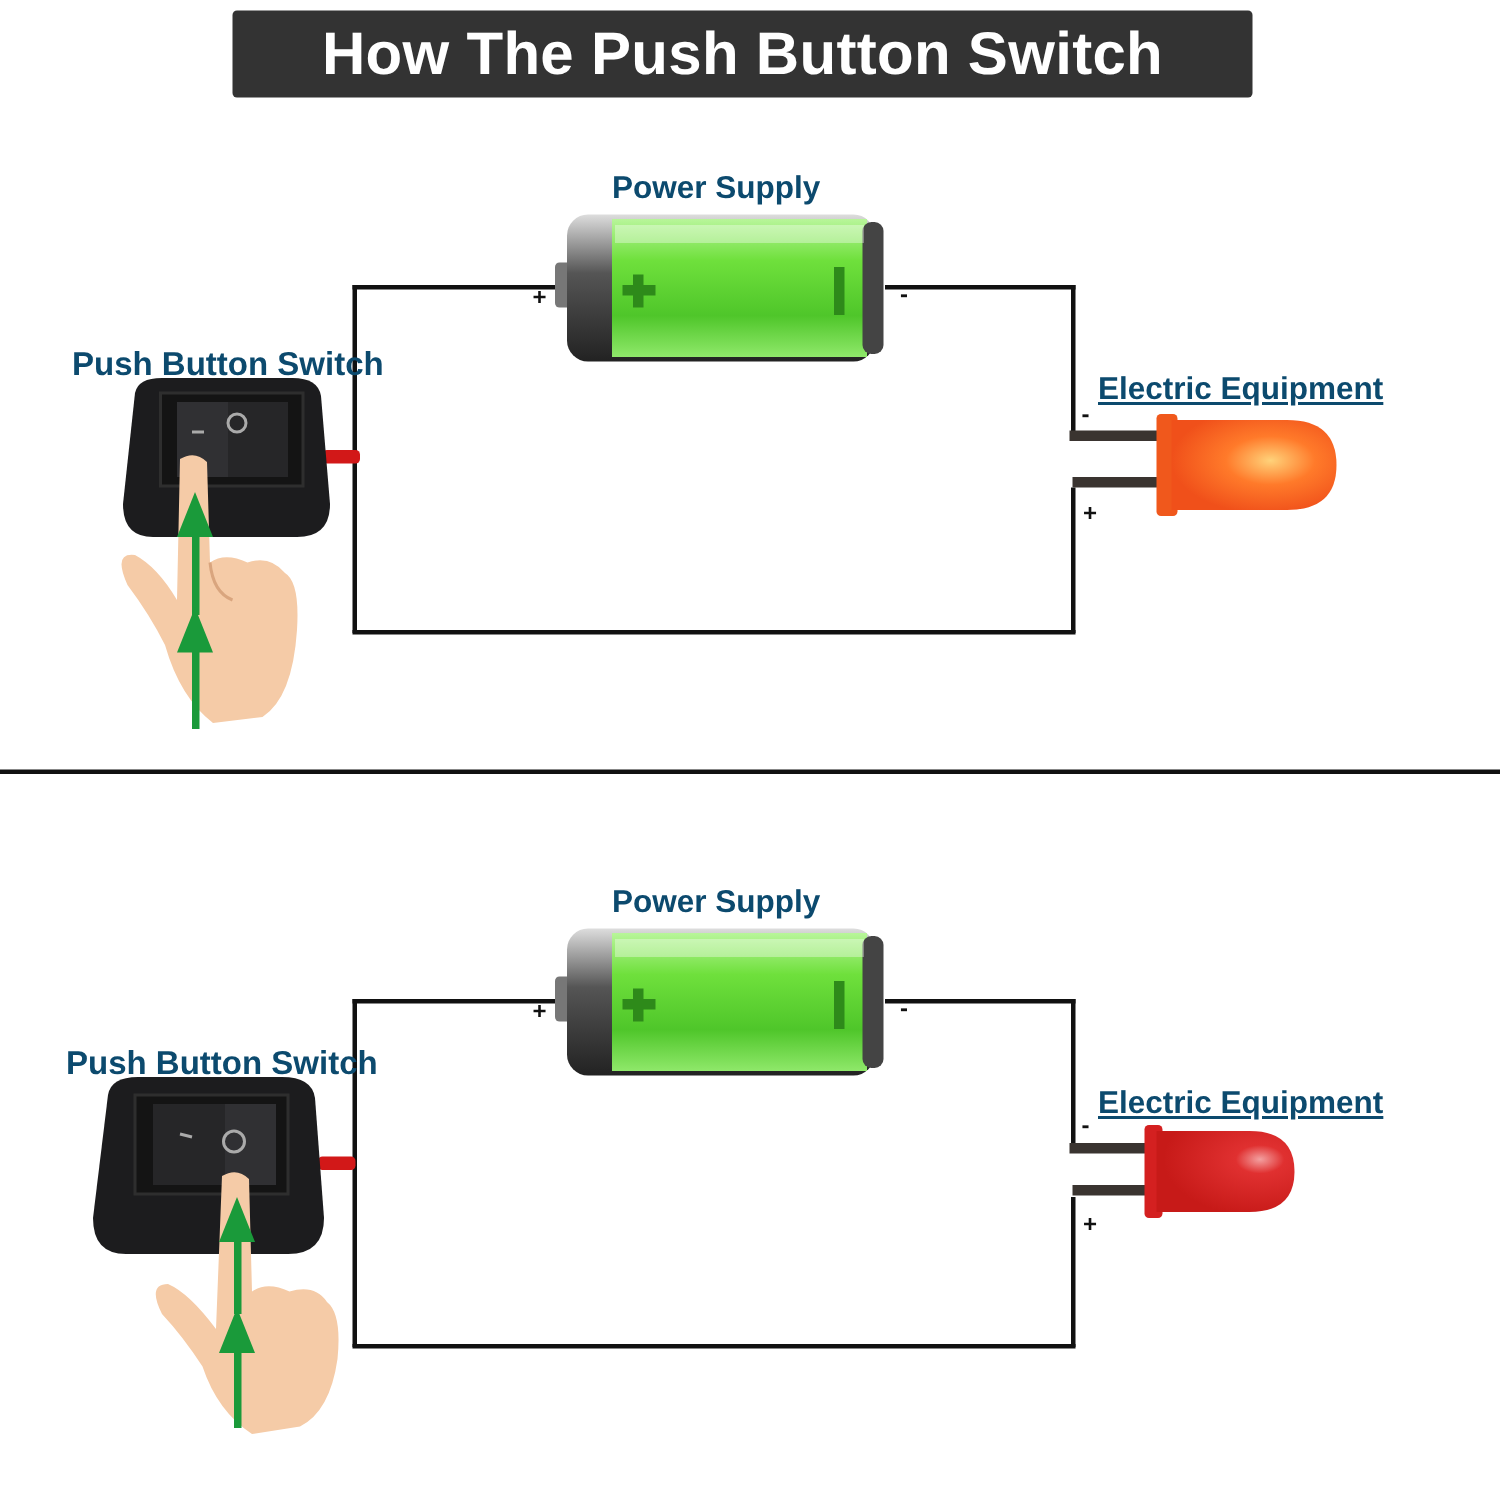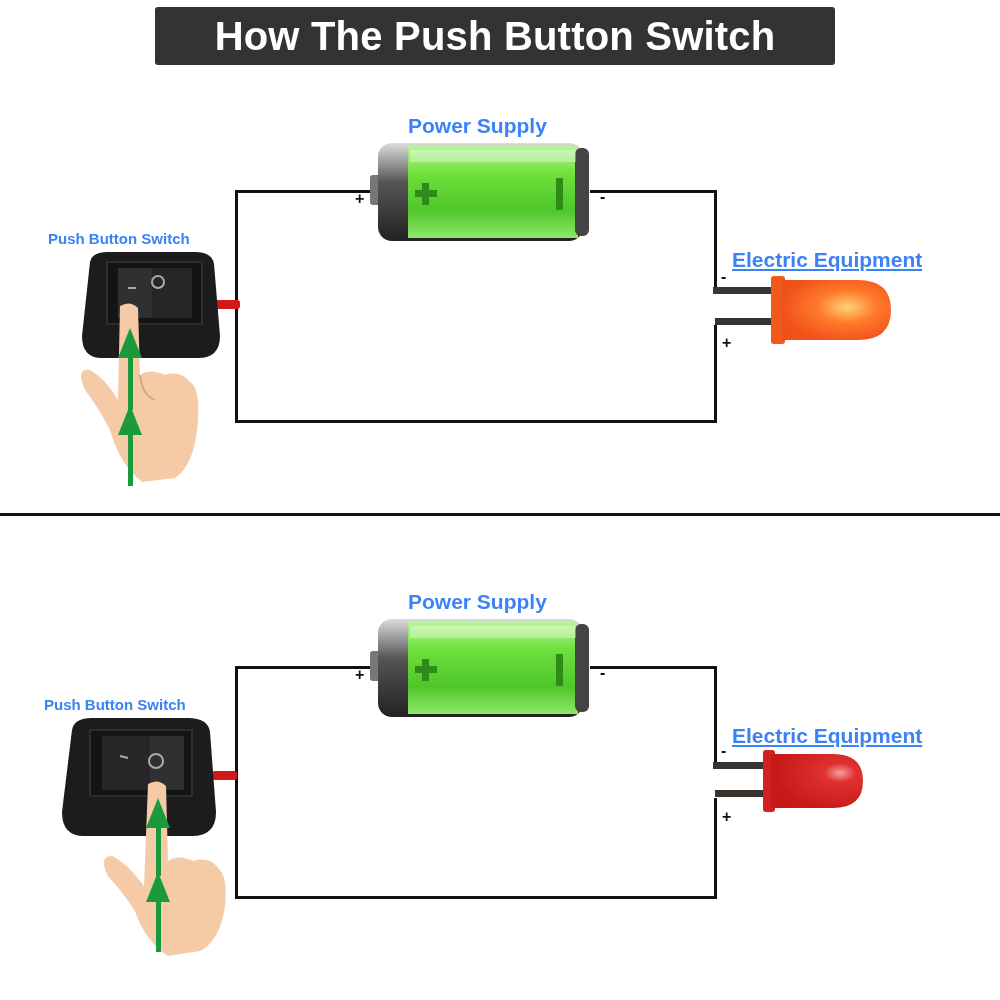--- a/index.html
+++ b/index.html
@@ -3,23 +3,23 @@
 <meta charset="utf-8">
 <style>
   html,body{margin:0;padding:0;background:#fff;}
   body{width:1000px;height:1000px;position:relative;overflow:hidden;font-family:"Liberation Sans","DejaVu Sans",sans-serif;}
   .title{position:absolute;left:155px;top:7px;width:680px;height:58px;background:#333333;border-radius:3px;color:#fff;font-weight:bold;font-size:40px;line-height:58px;text-align:center;letter-spacing:0.2px;}
   .divider{position:absolute;left:0;top:513px;width:1000px;height:3px;background:#111;}
   .panel{position:absolute;left:0;width:1000px;height:470px;}
   .panel.top{top:90px;}
   .panel.bottom{top:566px;}
   .wire{position:absolute;background:#111;}
-  .lbl{position:absolute;font-weight:bold;color:#3b82f6;white-space:nowrap;}
+  .lbl{position:absolute;font-weight:bold;color:#0c4a6e;white-space:nowrap;}
   .lbl.ps{font-size:21px;}
-  .lbl.pbs{font-size:15px;}
+  .lbl.pbs{font-size:22px;}
   .lbl.ee{font-size:21px;text-decoration:underline;}
   .sign{position:absolute;font-weight:bold;font-size:16px;color:#111;}
   svg{position:absolute;overflow:visible;}
 </style>
 </head>
 <body>
 
 <div class="title">How The Push Button Switch Works?</div>
 
 <div class="panel top">

